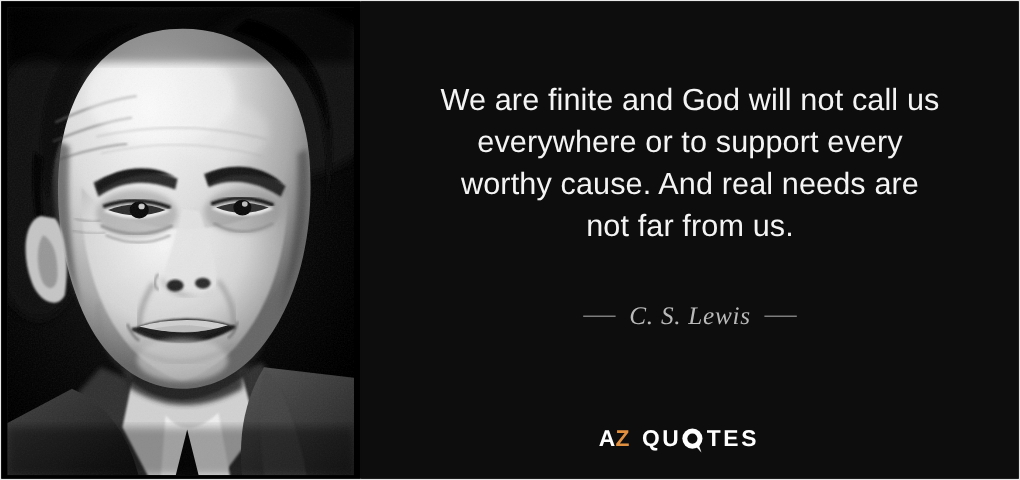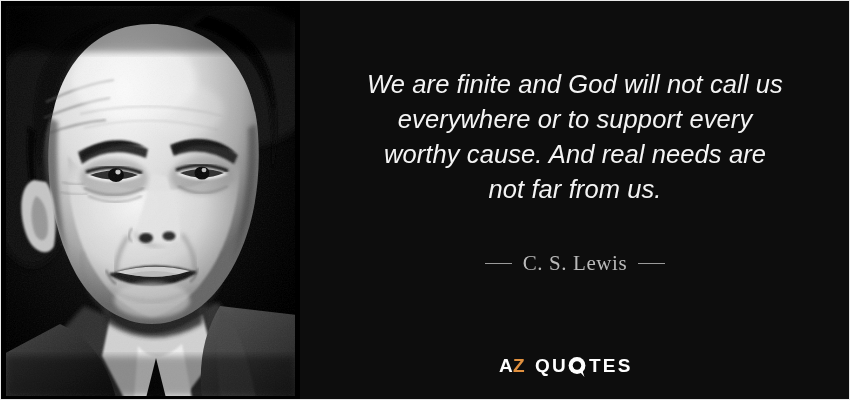--- a/index.html
+++ b/index.html
@@ -64,31 +64,31 @@
     left: 28px;
     right: 28px;
     top: 66px;
     text-align: center;
     color: #f4f4f4;
     font-size: 25.5px;
     line-height: 35px;
     font-weight: 400;
     letter-spacing: 0.1px;
     white-space: pre-line;
-    font-style: italic;
   }
 
   .attribution {
     position: absolute;
     left: 0;
     right: 0;
     top: 248px;
     text-align: center;
     color: #b9b9b9;
     font-family: "Liberation Serif", serif;
+    font-style: italic;
     font-size: 21px;
     letter-spacing: 0.6px;
     white-space: nowrap;
   }
   .attribution .dash {
     display: inline-block;
     vertical-align: middle;
     width: 27px;
     height: 1px;
     background: #9a9a9a;

